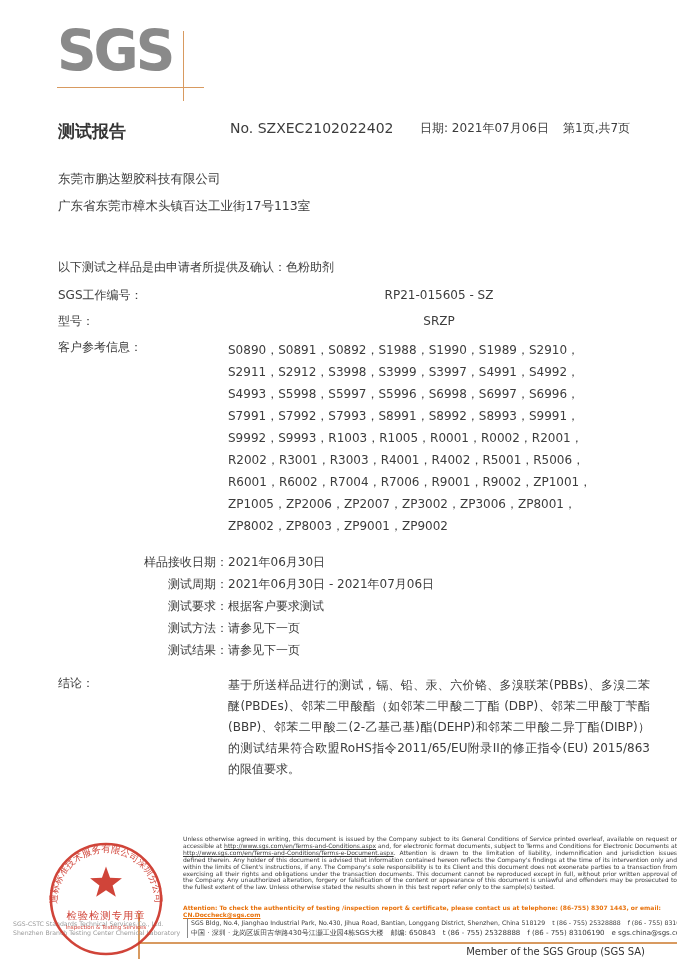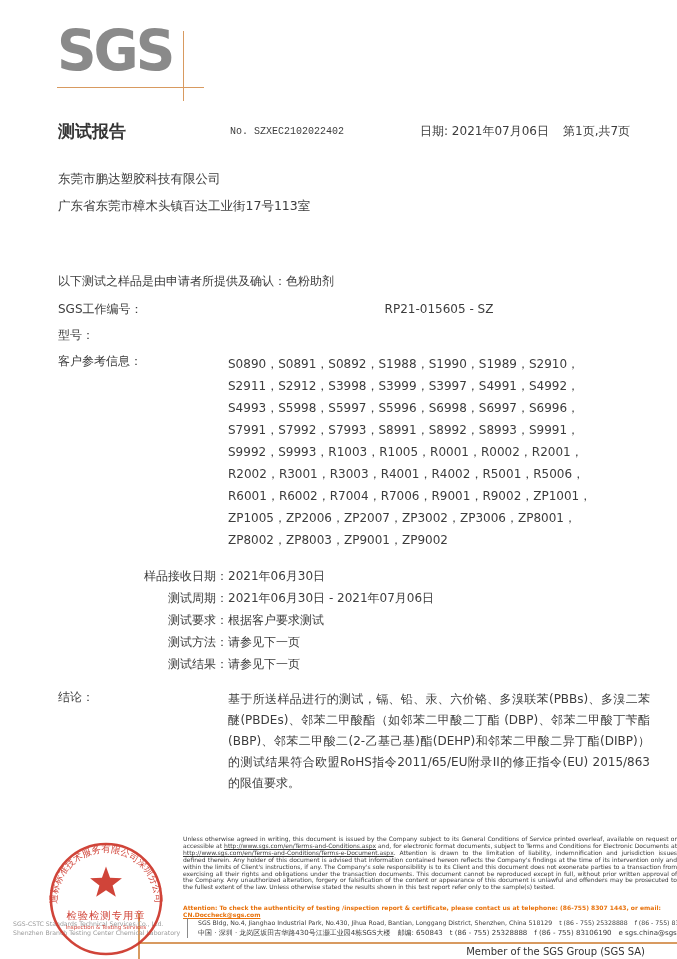--- a/index.html
+++ b/index.html
@@ -13,29 +13,29 @@
   .logo {
     position:absolute; left:57px; top:24px;
     font-size:55px; font-weight:800; letter-spacing:-3px;
     color:#8a8a8a; line-height:1; transform:scaleY(1.05);
   }
   .crop-h { position:absolute; left:57px; top:87px; width:147px; height:1px; background:#d89a60; }
   .crop-v { position:absolute; left:183px; top:31px; width:1px; height:70px; background:#d89a60; }
 
   .content { position:absolute; left:58px; top:120px; width:592px; }
 
-  .title-row { display:flex; align-items:center; }
+  .title-row { display:flex; align-items:flex-start; }
   .doc-title { width:172px; font-size:17px; font-weight:bold; color:#353535; }
-  .report-no { width:190px; font-size:10px;font-family:Liberation Mono, monospace; }
+  .report-no { width:190px; font-size:14px; }
   .date-lbl  { width:143px; font-size:12px; }
   .page-lbl  { font-size:12px; }
 
   .applicant { margin-top:22px; font-size:12.5px; line-height:27px; }
 
-  .statement { margin-top:54px; font-size:12px; }
+  .statement { margin-top:40px; font-size:12px; }
 
   .frow { display:flex; margin-top:12px; font-size:12px; line-height:14px; }
   .frow .lbl { width:170px; flex:none; }
   .frow .val { flex:1;text-align:center; }
 
   .ref-row { display:flex; margin-top:11px; font-size:12px; }
   .ref-row .lbl { width:170px; flex:none; }
   .ref-lines div { line-height:22px; }
 
   .frow2 { display:flex; font-size:12px; line-height:22px; }
@@ -57,21 +57,21 @@
     position:absolute; left:183px; top:836px; width:494px;
     font-size:6px; line-height:6.9px; text-align:justify; color:#3a3a3a;
   }
   .legal .lnk { text-decoration:underline; }
   .attention {
     position:absolute; left:183px; top:904px; width:494px;
     font-size:6px; line-height:7px; font-weight:bold; color:#e8720c;
   }
   .attention .lnk { text-decoration:underline; }
 
-  .addr { position:absolute; left:187px; top:918px; width:488px; border-left:1px solid #8a8a8a; padding-left:10px; }
+  .addr { position:absolute; left:187px; top:918px; width:488px; border-left:1px solid #8a8a8a; padding-left:3px; }
   .addr-row { display:flex; gap:7px; font-size:6.2px; line-height:10px; white-space:nowrap; color:#3a3a3a; }
   .addr-row.cn { font-size:7px; }
 
   .vline-orange { position:absolute; left:138px; top:913px; width:2px; height:46px; background:#d89a60; }
   .hline-orange { position:absolute; left:138px; top:942px; width:539px; height:2px; background:#d89a60; }
 
   .member { position:absolute; right:32px; top:946px; font-size:10px; color:#333; }
 </style>
 </head>
 <body>
@@ -97,20 +97,21 @@
     </div>
 
     <div class="statement">以下测试之样品是由申请者所提供及确认：色粉助剂</div>
 
     <div class="frow">
       <div class="lbl">SGS工作编号：</div>
       <div class="val">RP21-015605 - SZ</div>
     </div>
     <div class="frow">
       <div class="lbl">型号：</div>
+      <div class="val">SRZP</div>
     </div>
 
     <div class="ref-row">
       <div class="lbl">客户参考信息：</div>
       <div class="ref-lines">
         <div>S0890，S0891，S0892，S1988，S1990，S1989，S2910，</div>
         <div>S2911，S2912，S3998，S3999，S3997，S4991，S4992，</div>
         <div>S4993，S5998，S5997，S5996，S6998，S6997，S6996，</div>
         <div>S7991，S7992，S7993，S8991，S8992，S8993，S9991，</div>
         <div>S9992，S9993，R1003，R1005，R0001，R0002，R2001，</div>

